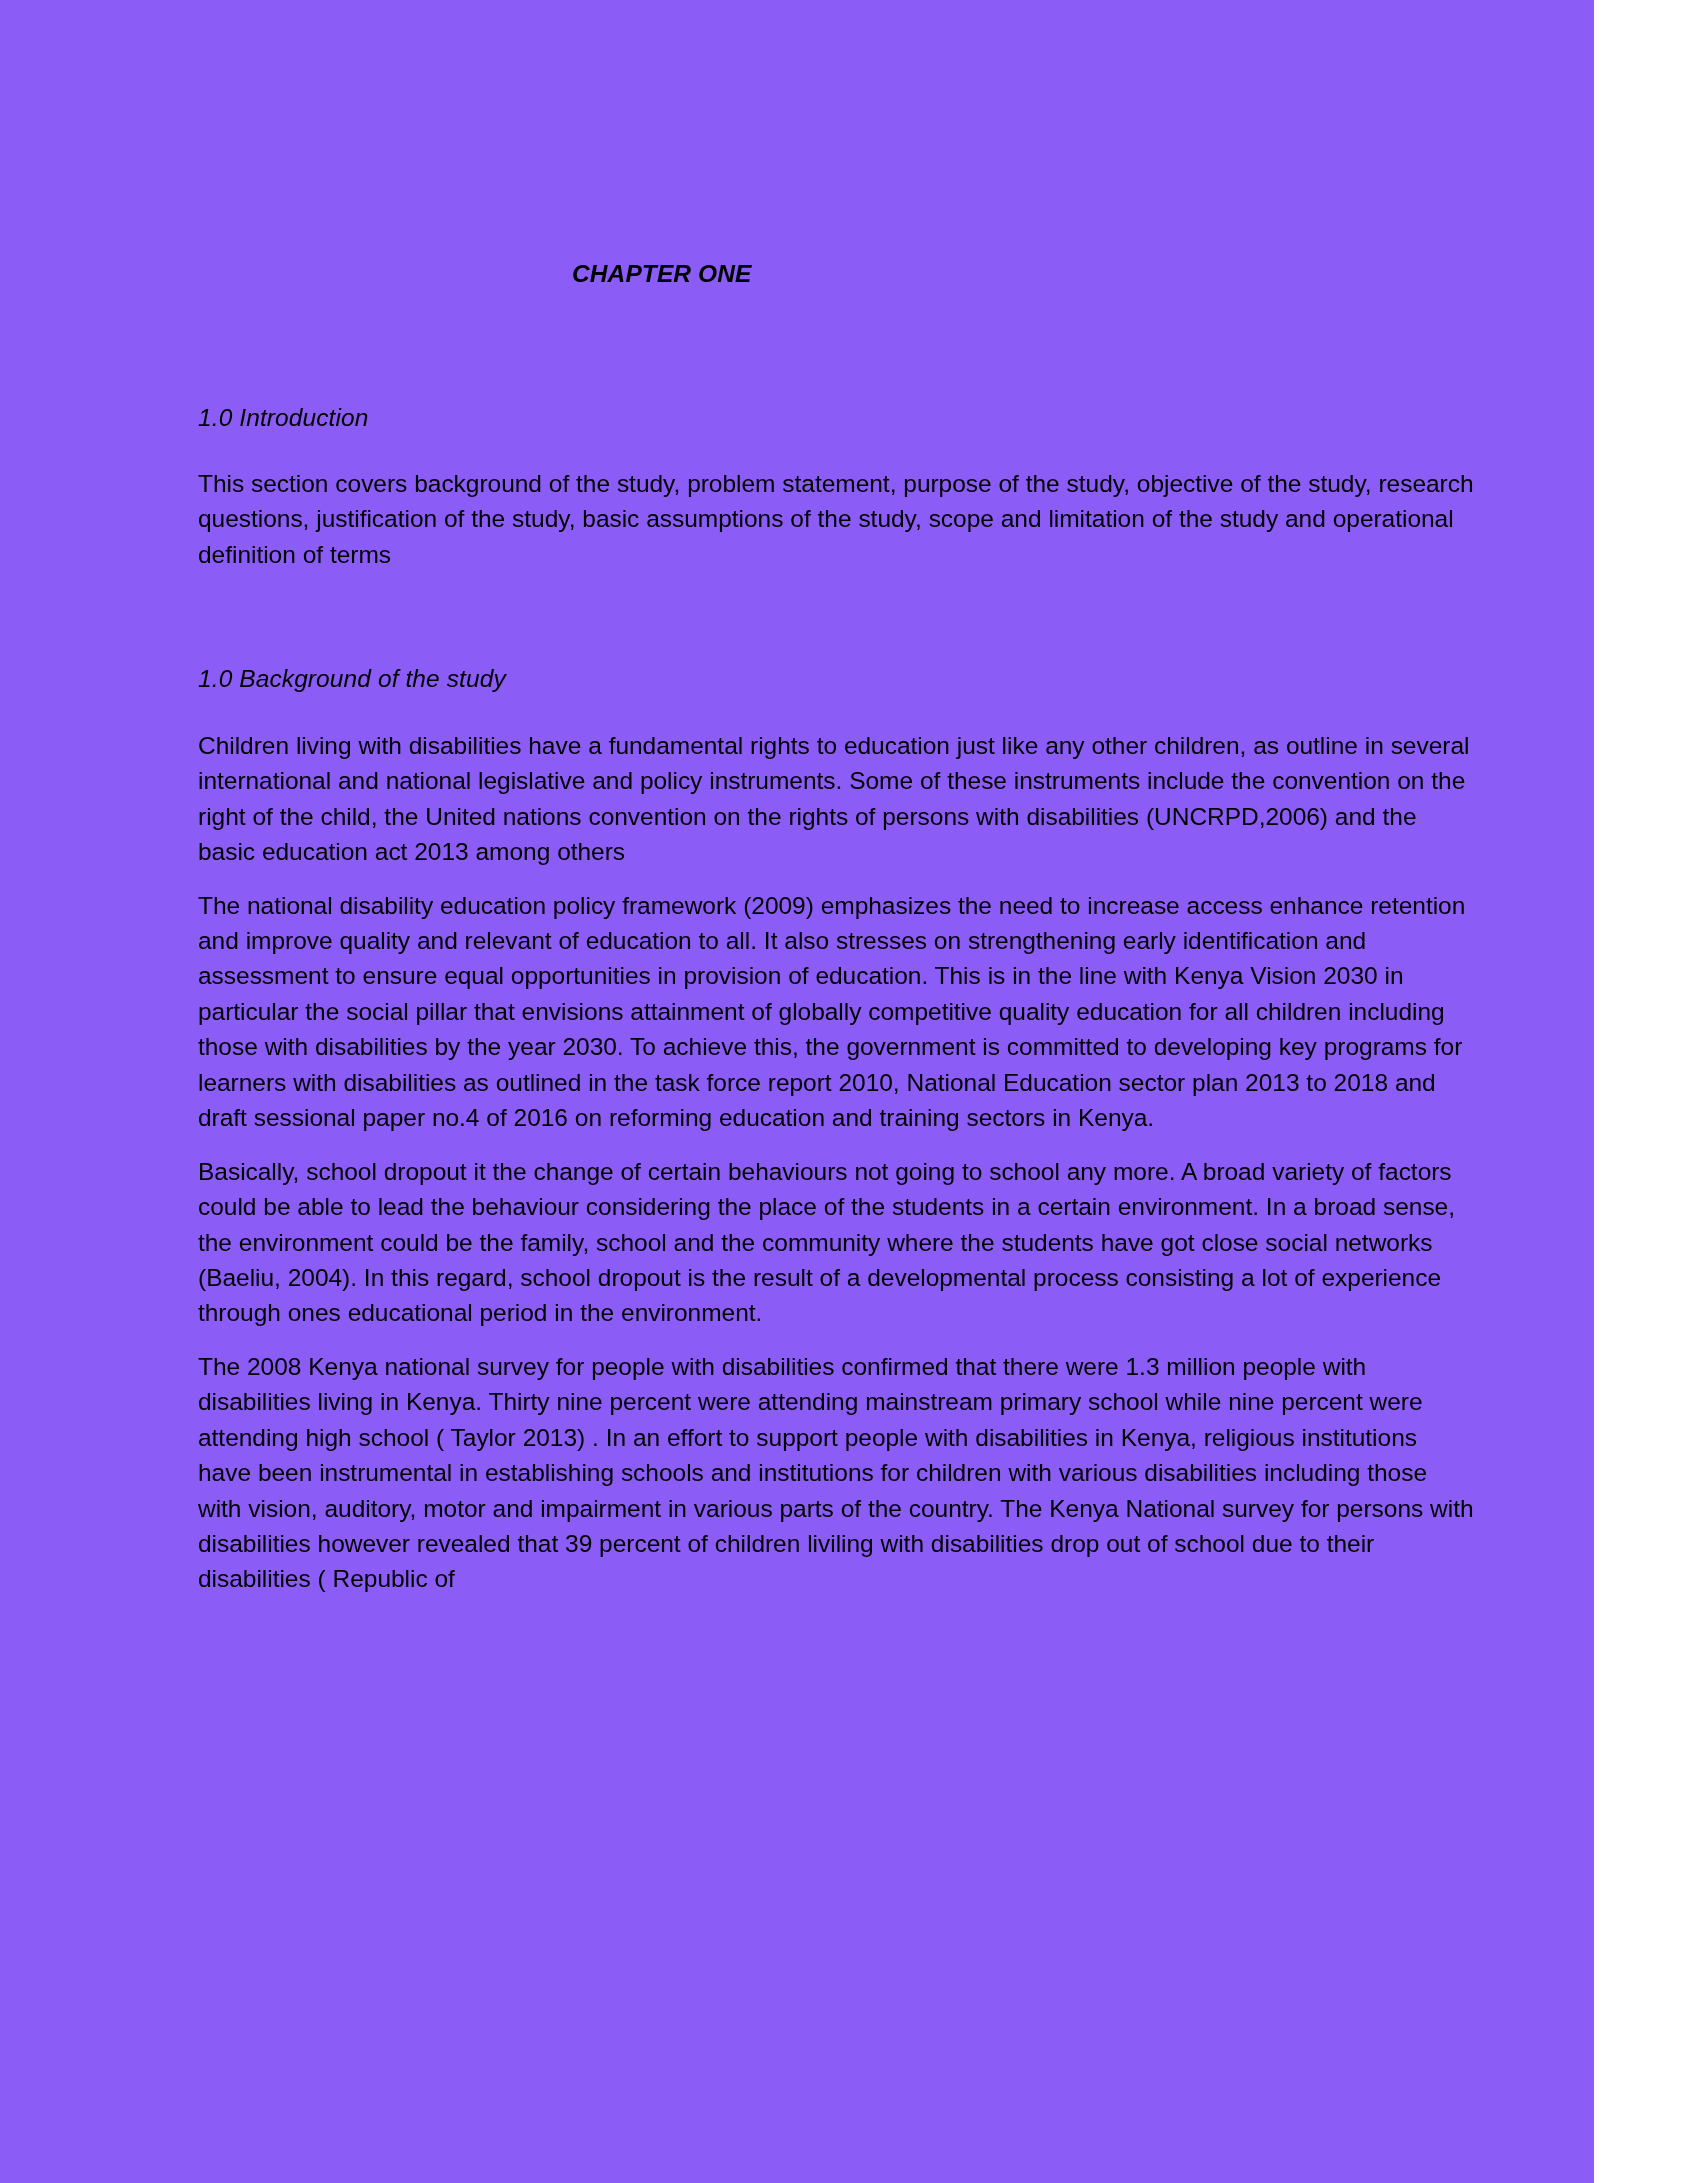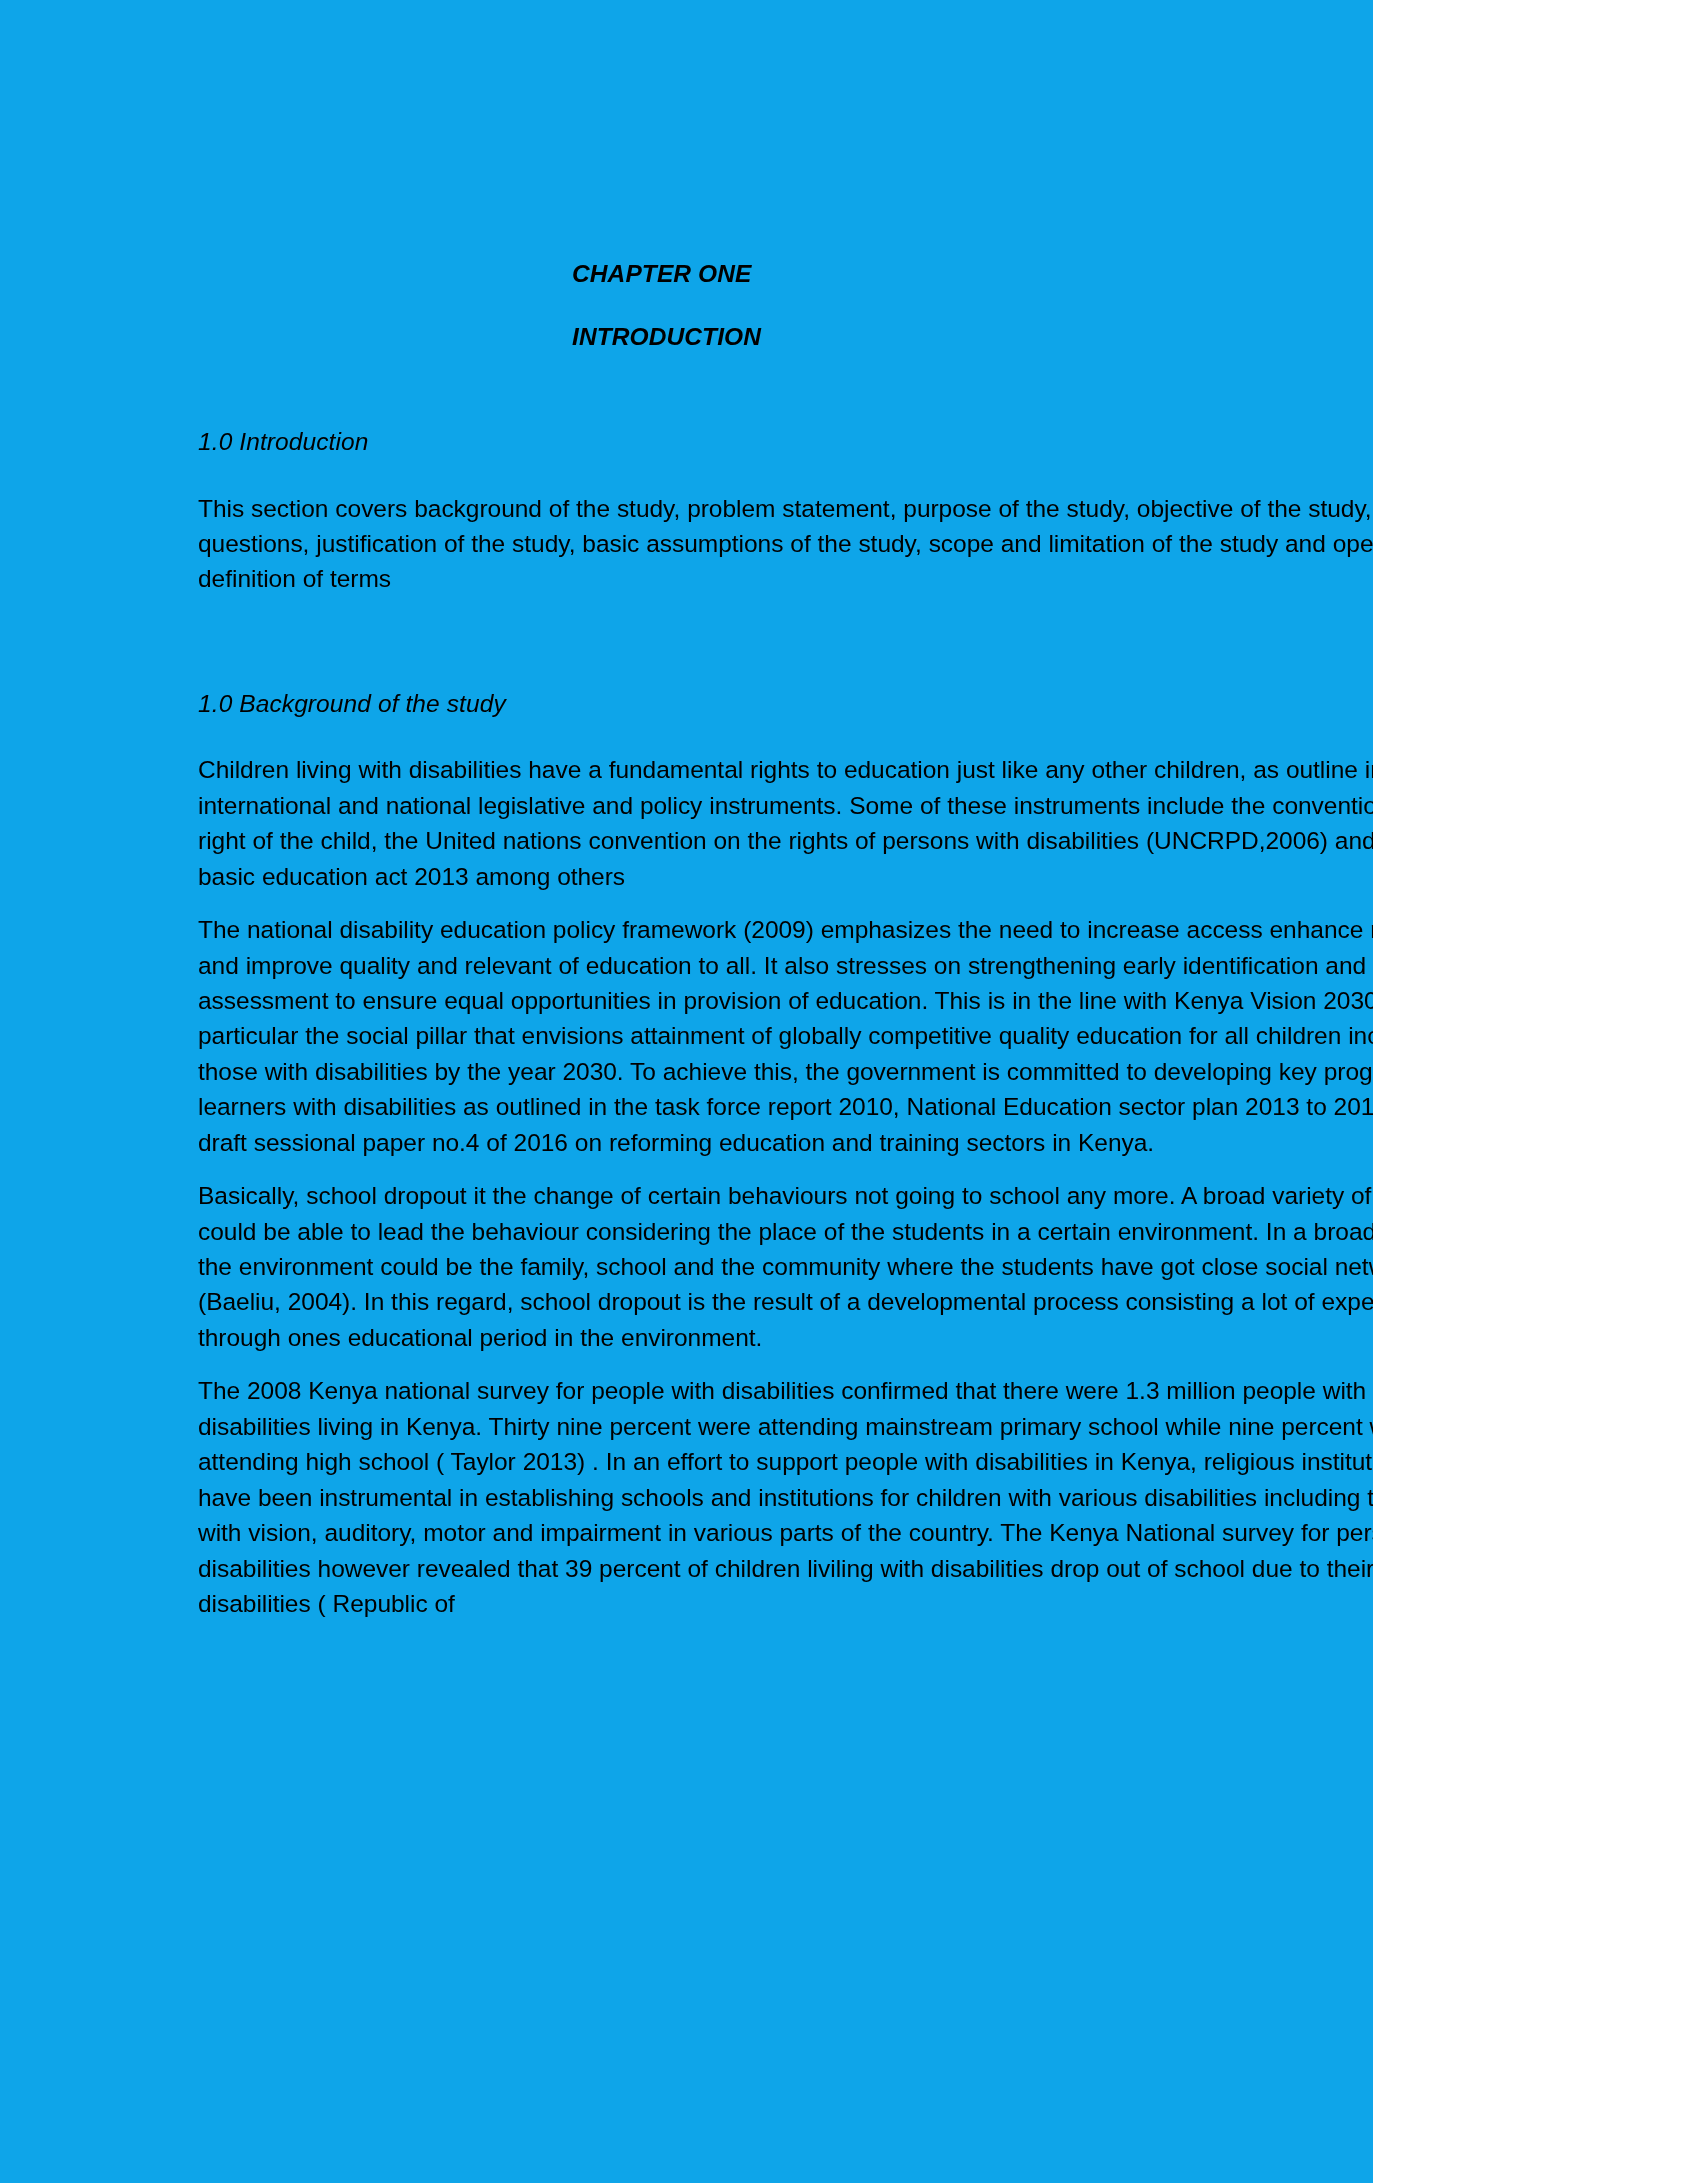--- a/index.html
+++ b/index.html
@@ -7,23 +7,23 @@
     margin: 0;
     padding: 0;
     background: #ffffff;
   }
   body {
     font-family: "Liberation Sans", sans-serif;
     color: #000000;
   }
   .page {
     position: relative;
-    width: 1373px;
+    width: 1594px;
     height: 2183px;
-    background: #0ea5e9;
+    background: #8b5cf6;
     box-sizing: border-box;
     overflow: hidden;
   }
   .content {
     position: absolute;
     left: 198px;
     top: 0;
     width: 1277px;
   }
   
@@ -66,21 +66,20 @@
 
 <div class="page">
   <div class="content">
 
     <div class="spacer-top"></div>
 
     <div class="doc-heading">CHAPTER ONE</div>
 
     <div class="gap-heading"></div>
 
-    <div class="doc-heading">INTRODUCTION</div>
 
     <div class="gap-after-headings"></div>
 
     <div class="section-heading">1.0 Introduction</div>
     <div class="gap-after-section-heading"></div>
 
     <p class="body-par">This section covers background of the study, problem statement, purpose of the study, objective of the study, research questions, justification of the study, basic assumptions of the study, scope and limitation of the study and operational definition of terms</p>
 
     <div class="gap-before-section-heading"></div>
 

